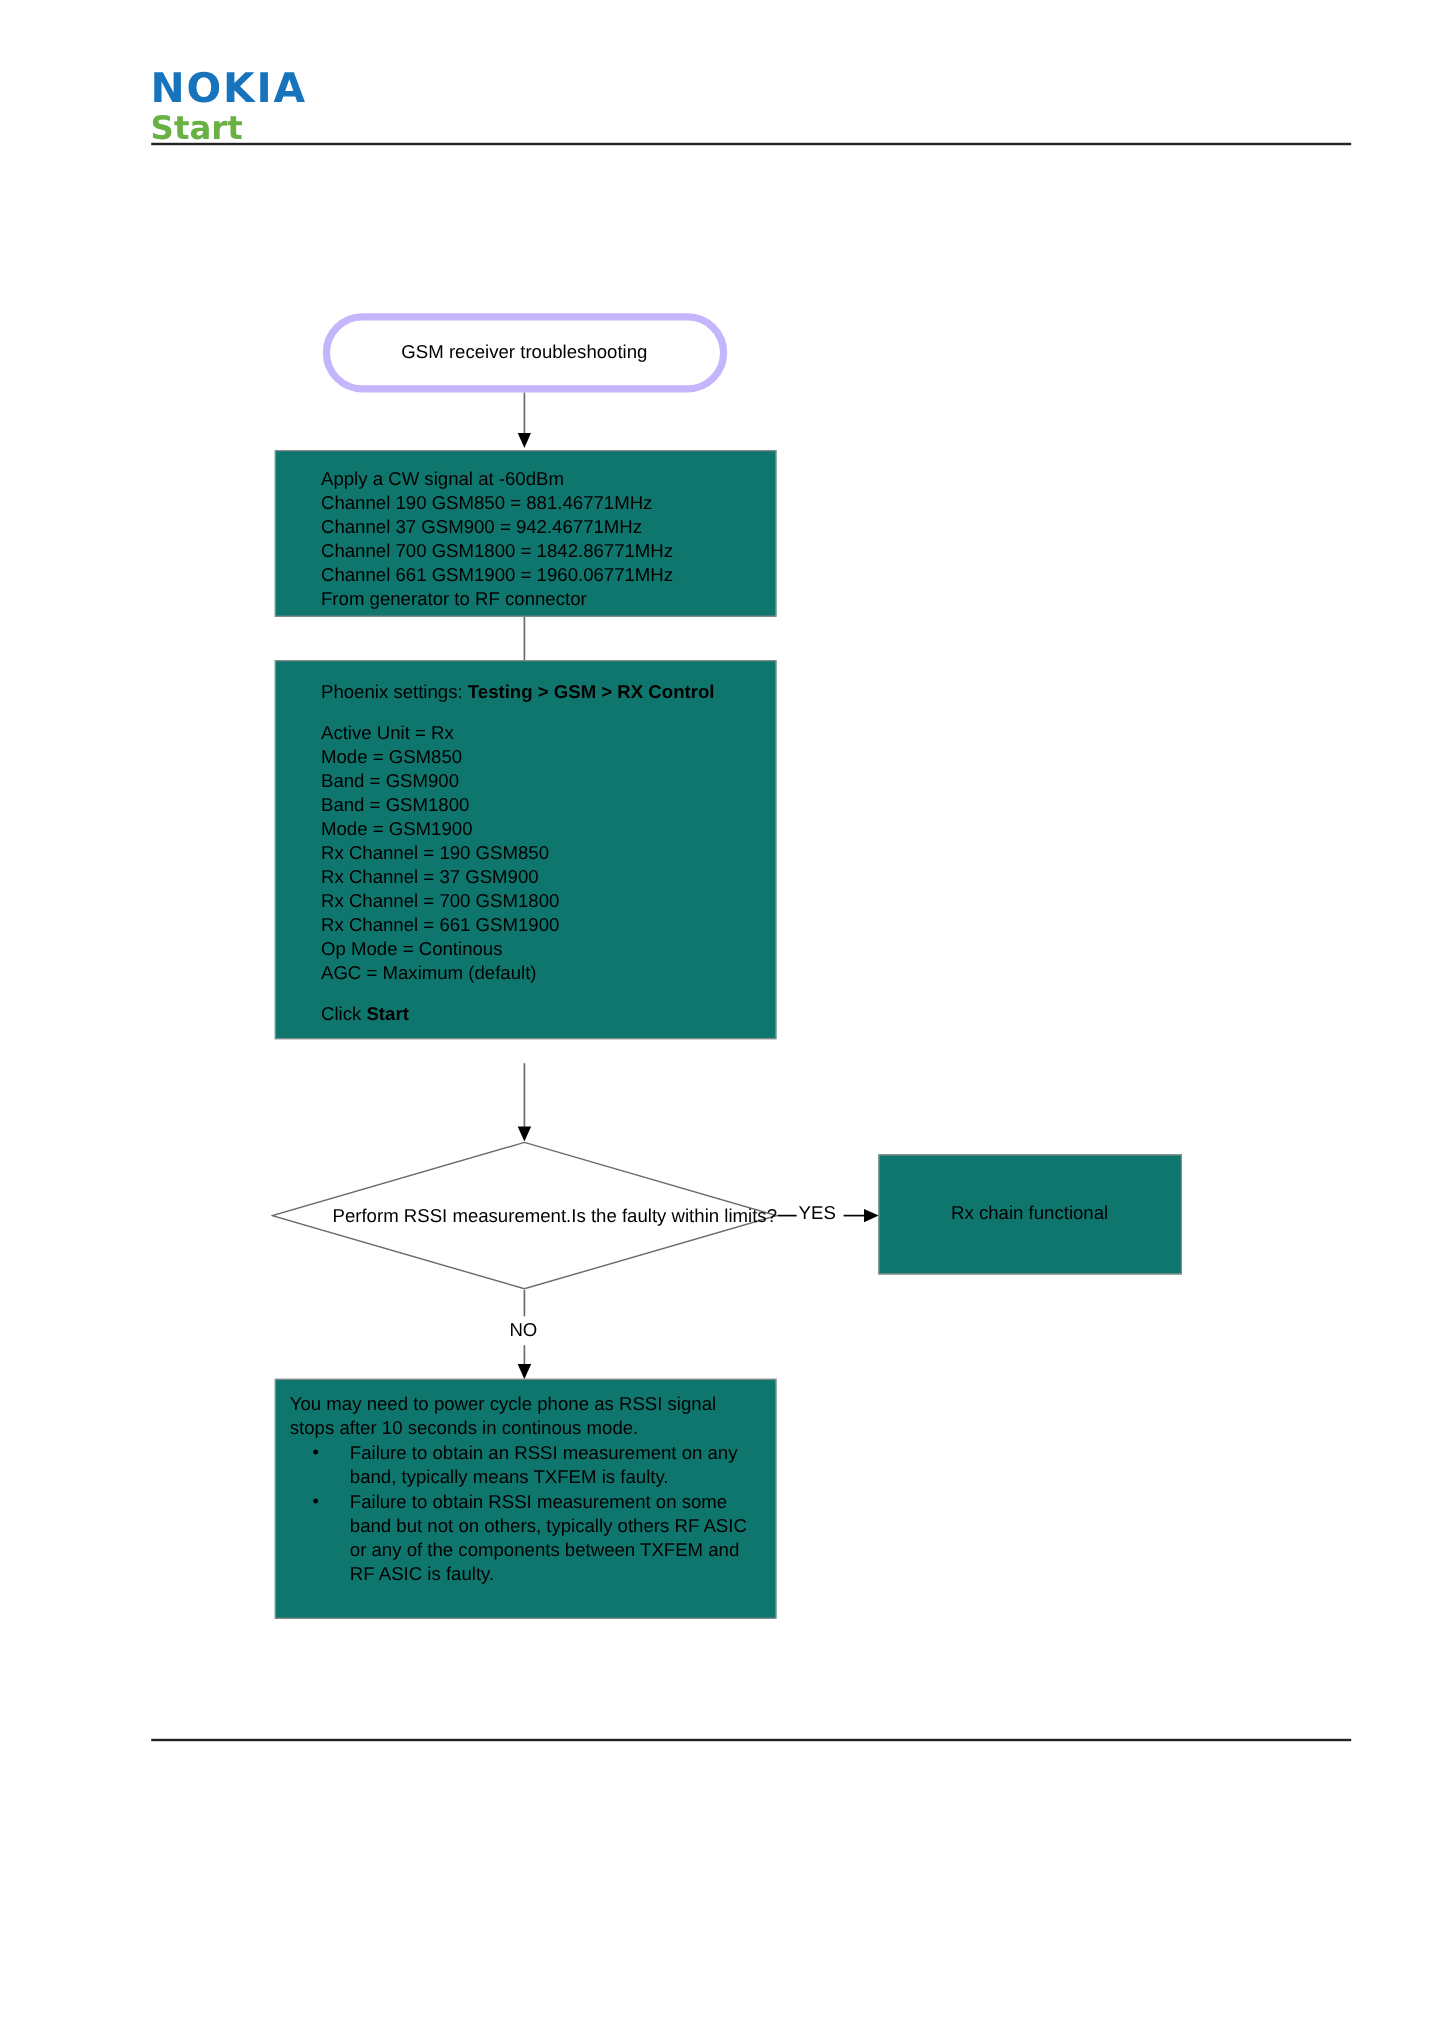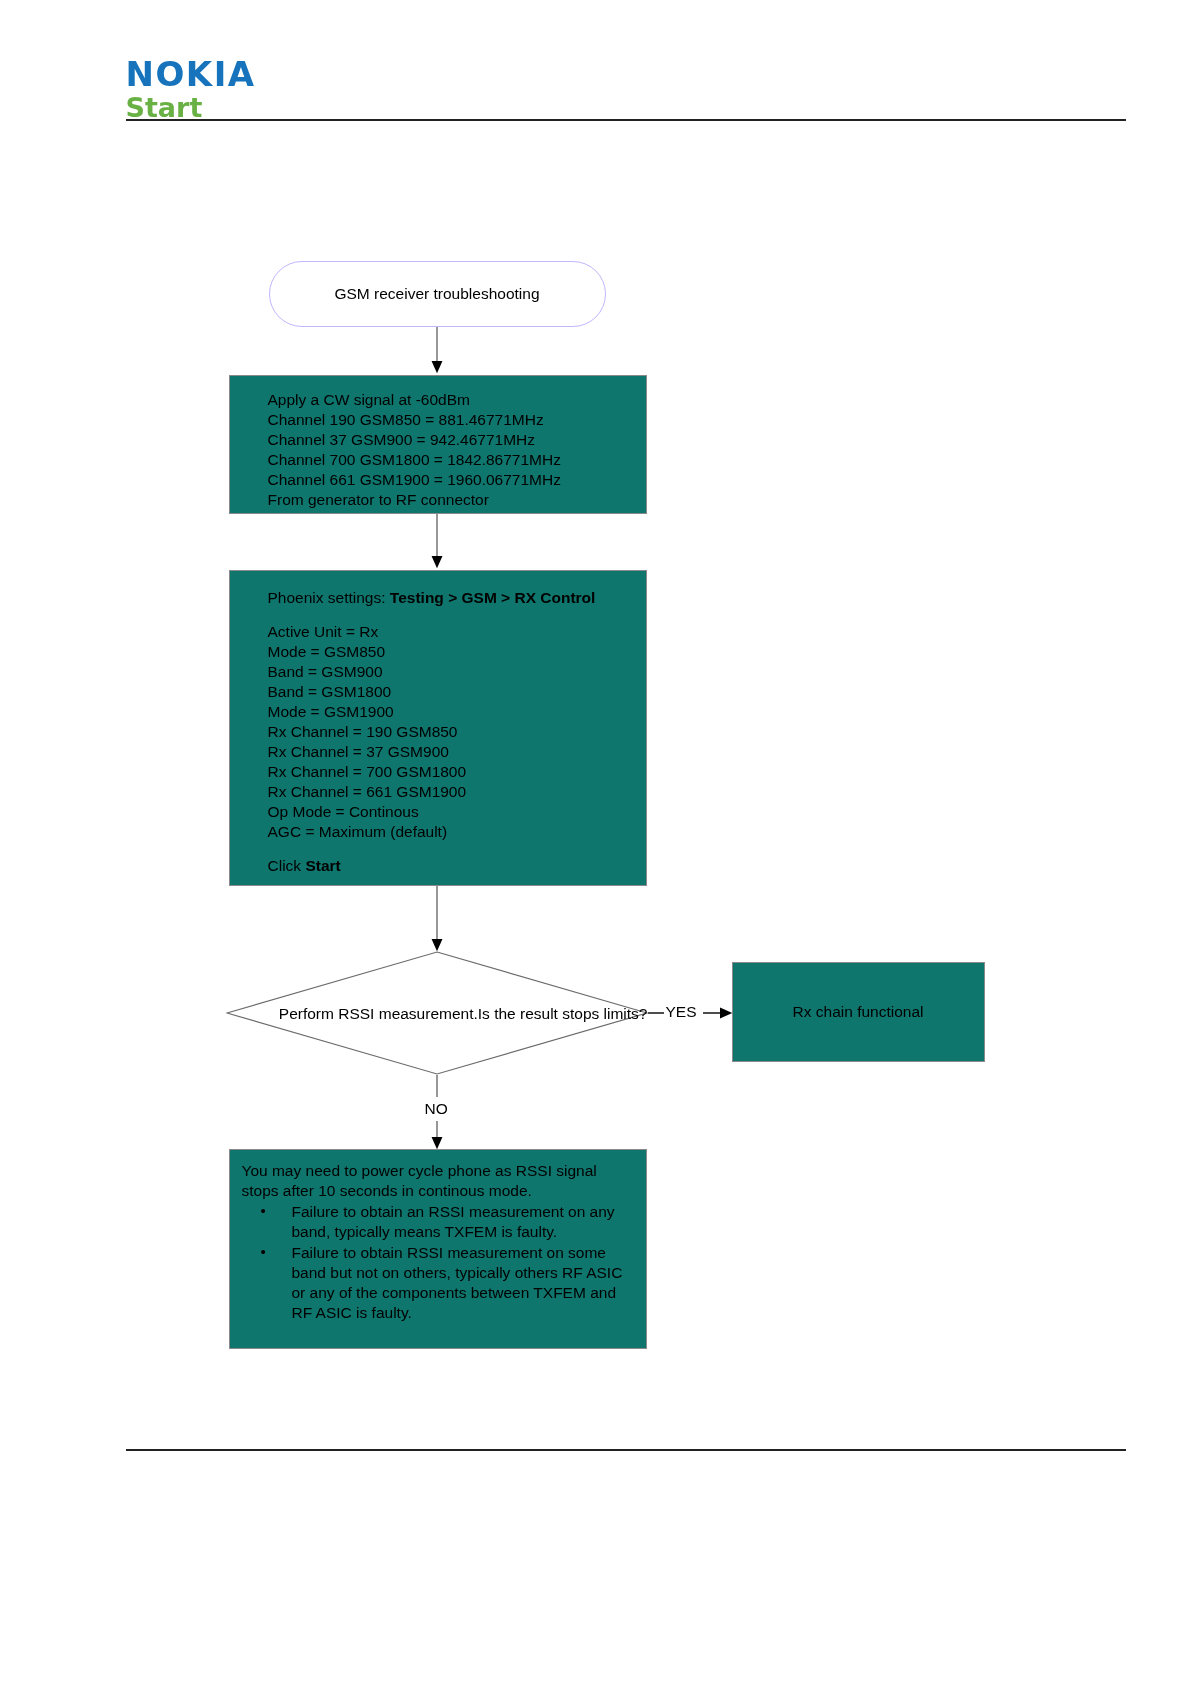--- a/index.html
+++ b/index.html
@@ -78,37 +78,37 @@
     line-height: 20px;
     color: #000000;
   }
 
   
   .terminator {
     left: 203px;
     top: 256px;
     width: 337px;
     height: 66px;
-    border: 1px solid #c4b5fd;
+    border: 6px solid #c4b5fd;
     border-radius: 33px;
     display: flex;
     align-items: center;
     justify-content: center;
     background: #ffffff;
   }
   .terminator .label { font-size: 15.5px; }
 
   
   .process {
     border: 1px solid #8a8a8a;
     background: #0f766e;
     padding: 14px 20px 14px 38px;
   }
   #box-signal  { left: 163px; top: 370px;  width: 418px; height: 139px; }
-  #box-phoenix { left: 163px; top: 565px;  width: 418px; height: 316px; padding-top: 17px;}
+  #box-phoenix { left: 163px; top: 545px;  width: 418px; height: 316px; padding-top: 17px;}
   #box-rxok    { left: 666px; top: 957px;  width: 253px; height: 100px;
                  display: flex; align-items: center; justify-content: center;
                  padding: 0; }
   #box-note    { left: 163px; top: 1144px; width: 418px; height: 200px;
                  padding: 11px 14px 10px 12px; }
 
   .line { margin: 0; padding: 0; }
   .spacer { height: 14px; }
   .bold { font-weight: bold; }
 
@@ -241,21 +241,21 @@
         <span>Click </span><span class="bold">Start</span>
       </div>
     </div>
 
     <div class="node decision">
       <svg width="422" height="124" viewBox="0 0 422 124">
         <polygon points="211,1 421,62 211,123 1,62" fill="#ffffff" stroke="#6b6b6b" stroke-width="1.2"></polygon>
       </svg>
       <div class="dlabel">
         <div>Perform RSSI measurement.</div>
-        <div>Is the result stops limits?</div>
+        <div>Is the faulty within limits?</div>
       </div>
     </div>
 
     <div class="edge-label" id="label-yes">YES</div>
     <div class="edge-label" id="label-no">NO</div>
 
     <div class="node process" id="box-rxok">
       <span>Rx chain functional</span>
     </div>
 

